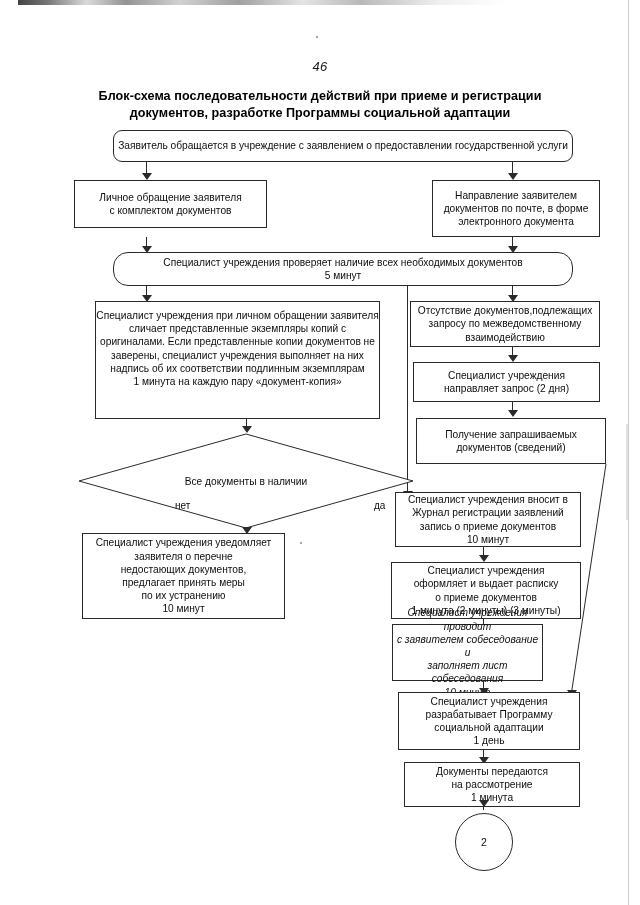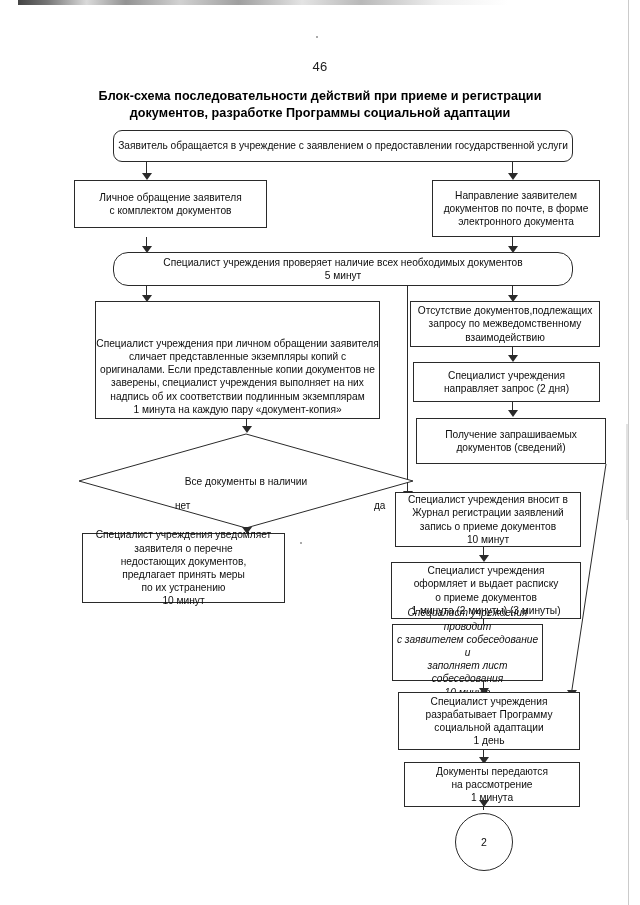--- a/index.html
+++ b/index.html
@@ -26,42 +26,42 @@
   }
   .scan-right-edge2{
     position:absolute;right:12px;top:424px;width:2px;height:96px;
     background:#cfcfcf;opacity:.6;
   }
   .speck{position:absolute;background:#8e8e8e;border-radius:50%;}
 
   
   .page-number{
     position:absolute;left:0;top:59px;width:640px;text-align:center;
-    font-size:13px;letter-spacing:.3px;color:#1c1c1c;
+    font-size:13px;letter-spacing:.3px;color:#1c1c1c;font-style:italic;
   }
   .doc-title{
     position:absolute;left:70px;top:88px;width:500px;
     text-align:center;font-weight:bold;font-size:12.6px;line-height:16.5px;
     color:#000;letter-spacing:.05px;
   }
 
   
   .node{
     position:absolute;
     border:1px solid #2a2a2a;
     background:#fff;
     box-sizing:border-box;
     display:flex;align-items:center;justify-content:center;
     text-align:center;
     font-size:10.2px;line-height:13.2px;
     color:#0d0d0d;
     padding:2px 0;
   }
   .node.rounded{border-radius:9px;}
-  .node.top-align{align-items:flex-end;}
+  .node.top-align{align-items:flex-start;}
   .node .txt{width:100%;white-space:pre-line;}
 
   
   .diamond-wrap{position:absolute;}
   .diamond-wrap svg{display:block;}
   .diamond-label{
     position:absolute;left:0;top:0;width:100%;height:100%;
     display:flex;align-items:center;justify-content:center;
     font-size:10.2px;color:#0d0d0d;text-align:center;
   }
@@ -178,21 +178,21 @@
     </svg>
     <div class="diamond-label">Все документы в наличии</div>
   </div>
 
   <div class="edge-label" style="left:140px;top:500px;margin-left:35px;">нет</div>
   <div class="vline" style="left:246px;top:529px;height:18px;"></div>
   <div class="arrow" style="left:242px;top:527px;"></div>
 
   <div class="edge-label" style="left:374px;top:500px;">да</div>
 
-  <div class="node" style="left:82px;top:533px;width:203px;height:70px;">
+  <div class="node" style="left:82px;top:533px;width:203px;height:86px;">
     <span class="txt">Специалист учреждения уведомляет
 заявителя о перечне
 недостающих документов,
 предлагает принять меры
 по их устранению
 10 минут</span>
   </div>
 
   <div class="node" style="left:395px;top:492px;width:186px;height:55px;">
     <span class="txt">Специалист учреждения вносит в

